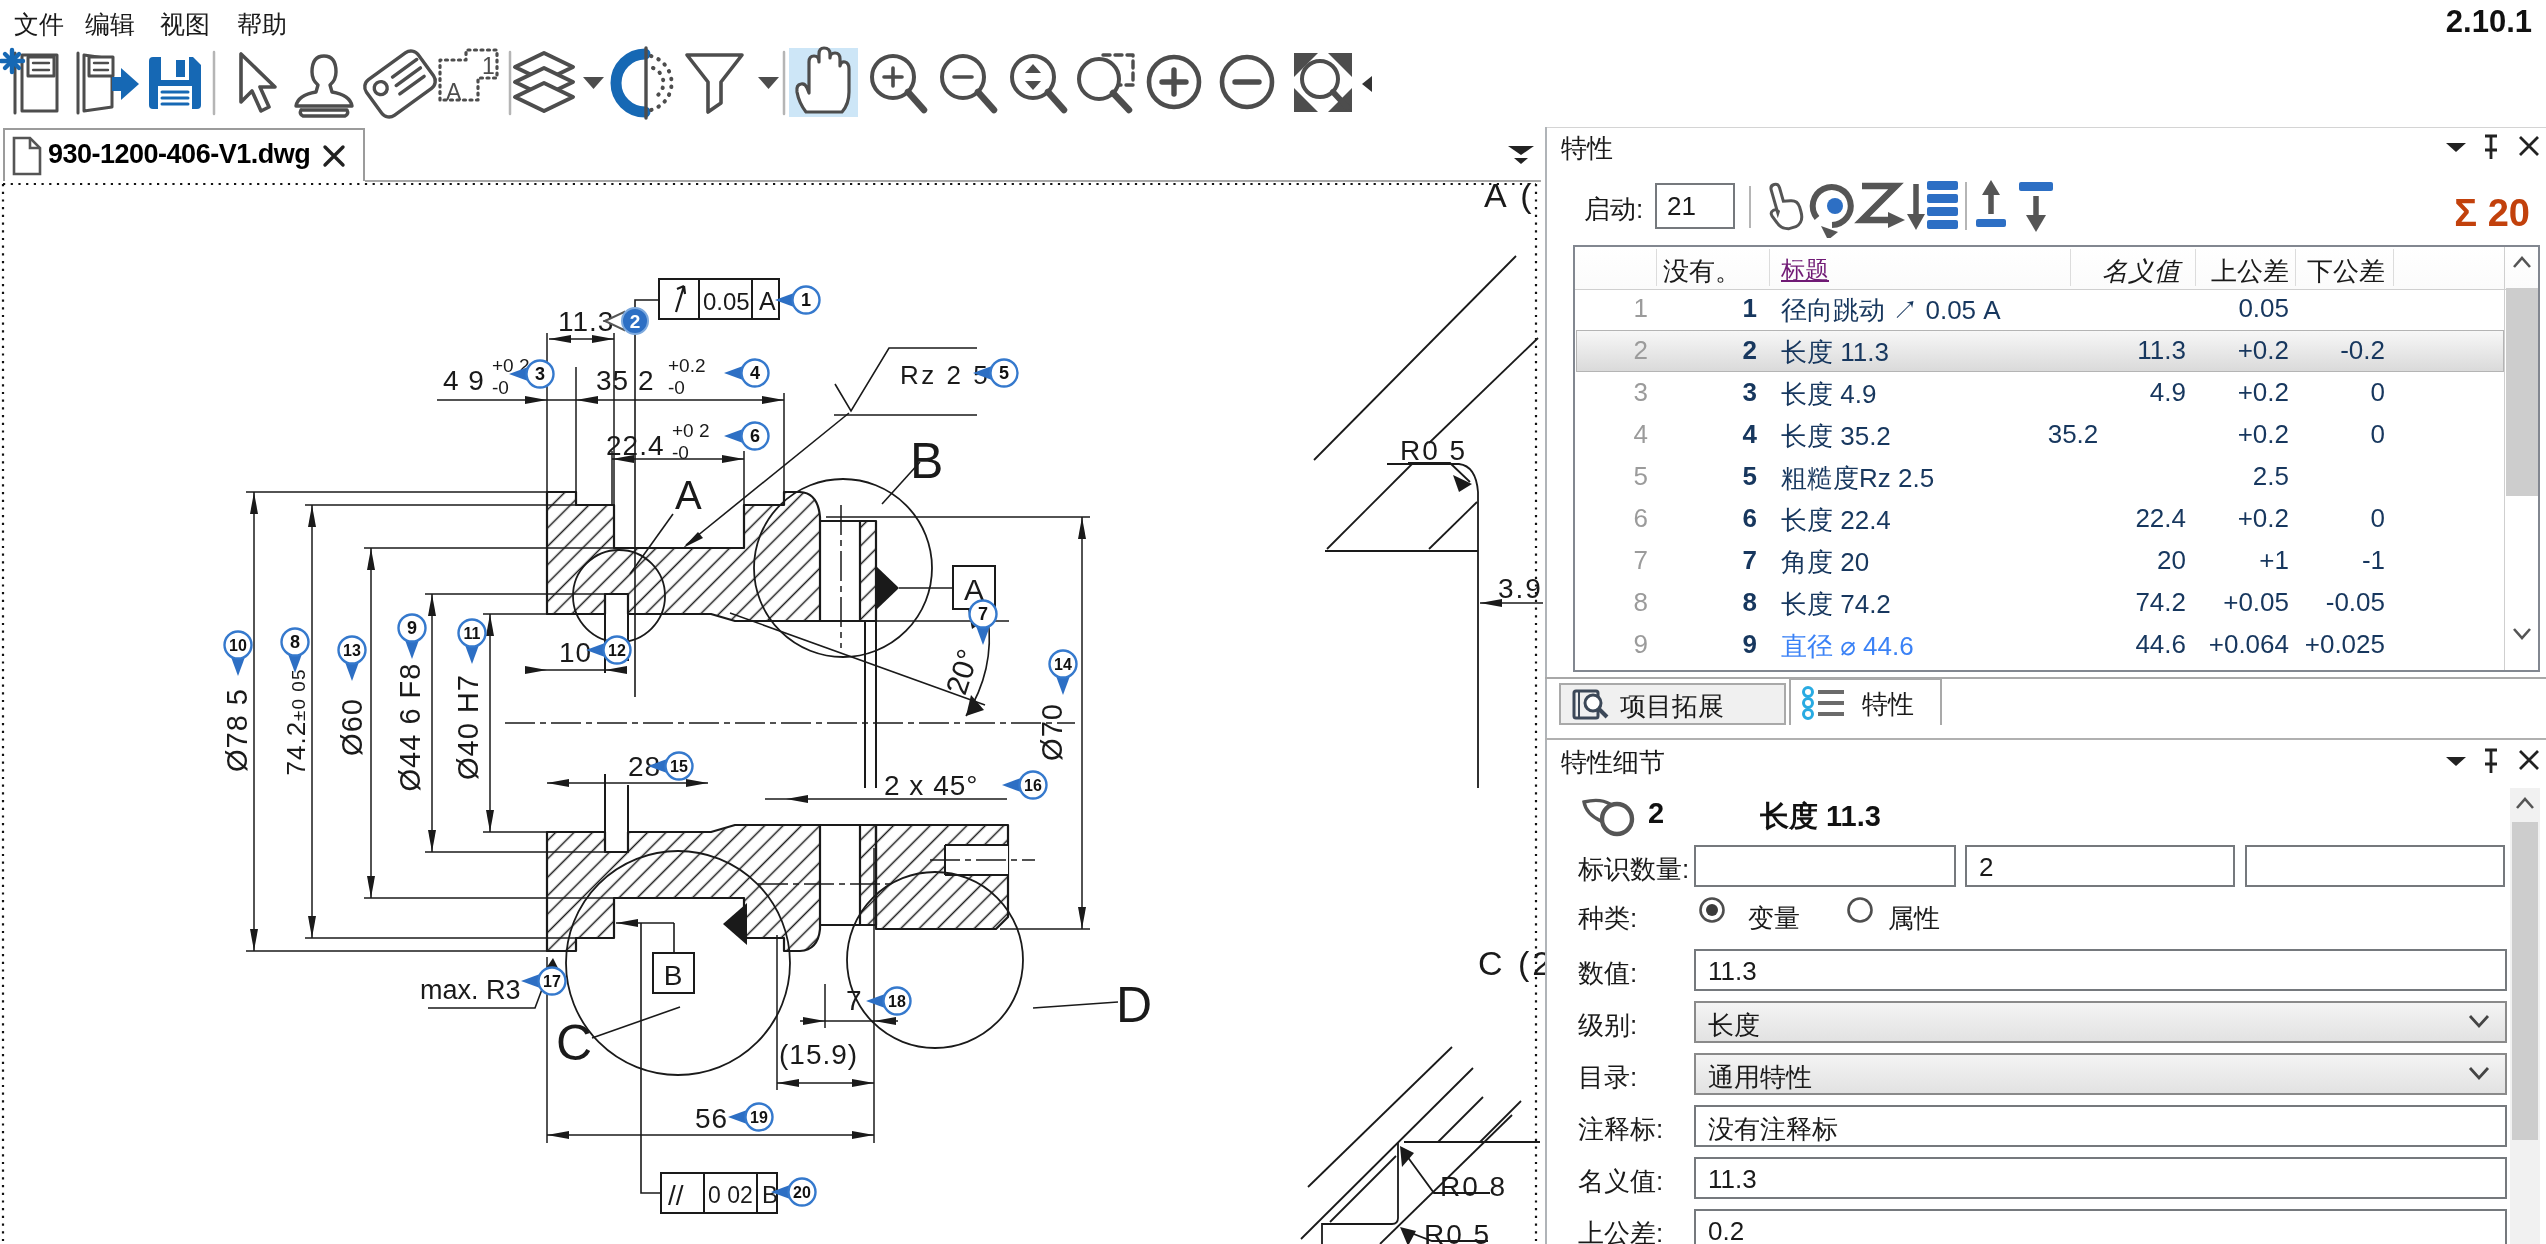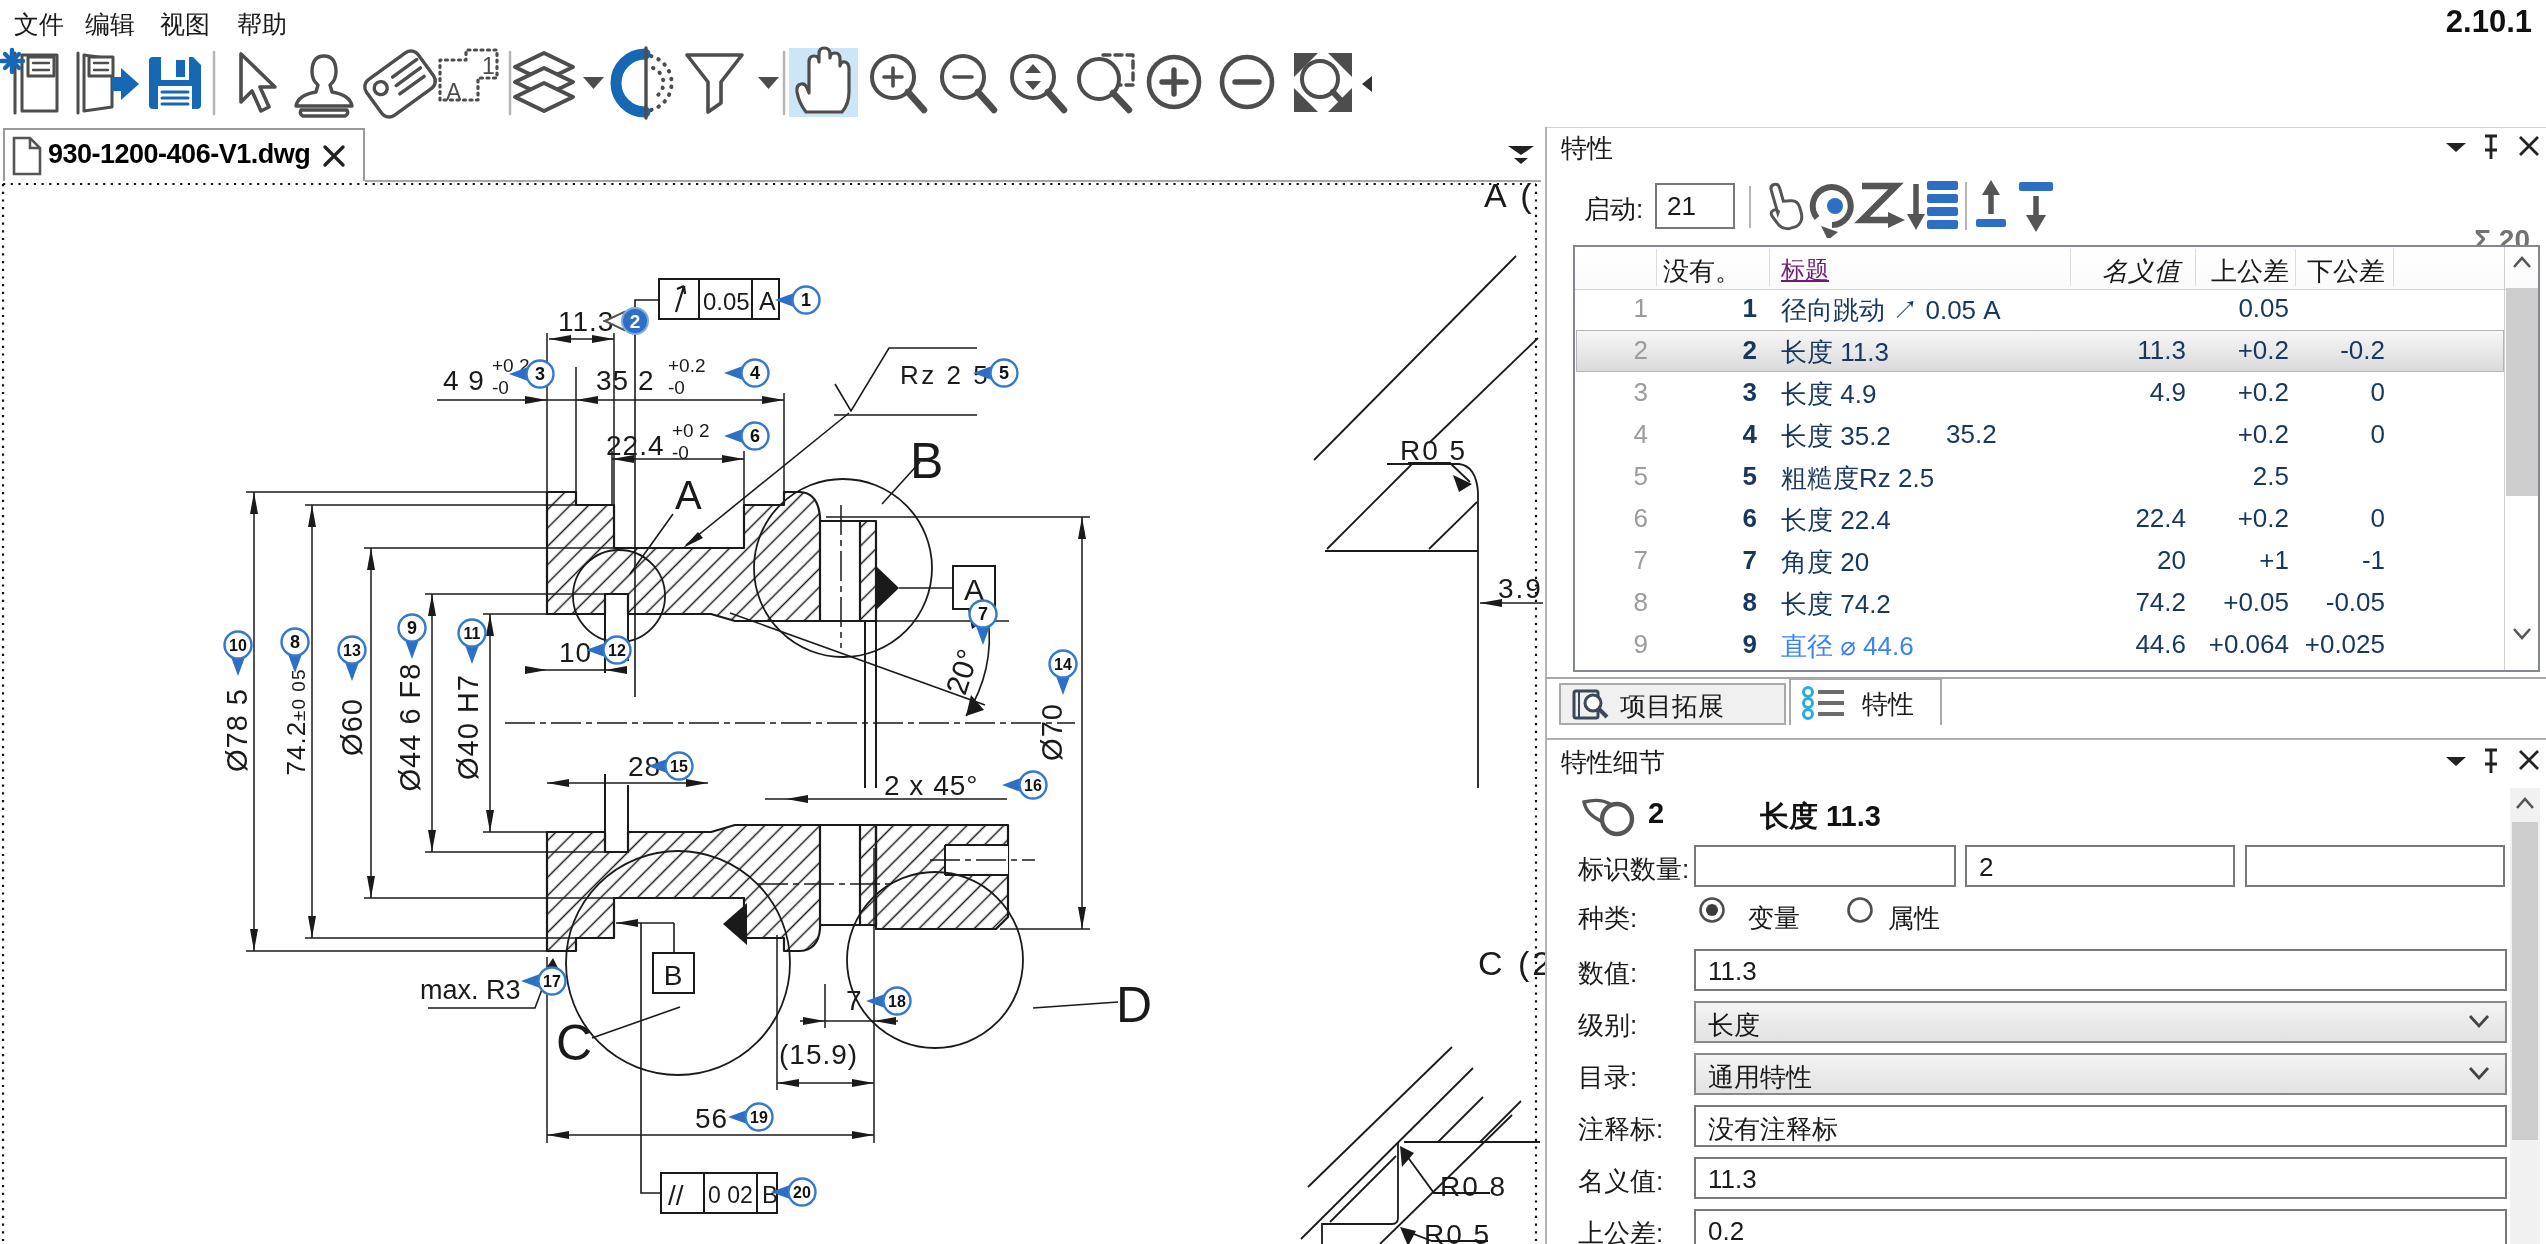--- a/index.html
+++ b/index.html
@@ -534,21 +534,21 @@
   <line x1="211" y1="6" x2="211" y2="54" stroke="#b5b5b5" stroke-width="2"></line>
 
   <path d="M236,16 L236,38" stroke="#555" stroke-width="5.5"></path>
   <path d="M236,4 l-9,15 l18,0 Z" fill="#555"></path>
   <rect x="221" y="43" width="30" height="8" rx="2" fill="#2d6fc4"></rect>
 
   <rect x="264" y="6" width="34" height="9" rx="2" fill="#2d6fc4"></rect>
   <path d="M281,20 L281,40" stroke="#555" stroke-width="5.5"></path>
   <path d="M281,56 l-10,-17 l20,0 Z" fill="#555"></path>
 </svg>
-<div class="abs" style="left:2380px;top:192px;width:150px;text-align:right;font-size:28px;font-weight:bold;color:#737373;margin-top:32px;">Σ 20</div>
+<div class="abs" style="left:2380px;top:192px;width:150px;text-align:right;font-size:38px;font-weight:bold;color:#c2410c;">Σ 20</div>
 
 <div class="abs" style="left:1573px;top:245px;width:967px;height:427px;border:2px solid #828790;background:#fff;overflow:hidden;">
 
   <div class="abs" style="left:0;top:0;width:963px;height:43px;background:linear-gradient(#ffffff,#fbfbfb);border-bottom:1px solid #cfcfcf;"></div>
 </div>
 <div class="abs" style="left:1656px;top:249px;width:1px;height:37px;background:#dcdcdc;"></div>
 <div class="abs" style="left:1769px;top:249px;width:1px;height:37px;background:#dcdcdc;"></div>
 <div class="abs" style="left:2070px;top:249px;width:1px;height:37px;background:#dcdcdc;"></div>
 <div class="abs" style="left:2195px;top:249px;width:1px;height:37px;background:#dcdcdc;"></div>
 <div class="abs" style="left:2295px;top:249px;width:1px;height:37px;background:#dcdcdc;"></div>
@@ -571,21 +571,21 @@
 <div class="abs" style="left:2256px;top:335px;width:129px;text-align:right;font-size:26px;color:#17375e;padding-left:32px;">-0.2</div>
 <div class="abs" style="left:1574px;top:377px;width:74px;text-align:right;font-size:26px;color:#9b9b9b;">3</div>
 <div class="abs" style="left:1660px;top:377px;width:97px;text-align:right;font-size:26px;font-weight:bold;color:#17375e;">3</div>
 <div class="abs" style="left:1781px;top:377px;font-size:26px;color:#17375e;">长度 4.9</div>
 <div class="abs" style="left:2040px;top:377px;width:146px;text-align:right;font-size:26px;color:#17375e;">4.9</div>
 <div class="abs" style="left:2160px;top:377px;width:129px;text-align:right;font-size:26px;color:#17375e;">+0.2</div>
 <div class="abs" style="left:2256px;top:377px;width:129px;text-align:right;font-size:26px;color:#17375e;">0</div>
 <div class="abs" style="left:1574px;top:419px;width:74px;text-align:right;font-size:26px;color:#9b9b9b;">4</div>
 <div class="abs" style="left:1660px;top:419px;width:97px;text-align:right;font-size:26px;font-weight:bold;color:#17375e;">4</div>
 <div class="abs" style="left:1781px;top:419px;font-size:26px;color:#17375e;">长度 35.2</div>
-<div class="abs" style="left:1946px;top:419px;width:146px;text-align:left;font-size:26px;color:#17375e;">35.2</div>
+<div class="abs" style="left:2000px;top:419px;width:146px;text-align:center;font-size:26px;color:#17375e;">35.2</div>
 <div class="abs" style="left:2160px;top:419px;width:129px;text-align:right;font-size:26px;color:#17375e;">+0.2</div>
 <div class="abs" style="left:2256px;top:419px;width:129px;text-align:right;font-size:26px;color:#17375e;">0</div>
 <div class="abs" style="left:1574px;top:461px;width:74px;text-align:right;font-size:26px;color:#9b9b9b;">5</div>
 <div class="abs" style="left:1660px;top:461px;width:97px;text-align:right;font-size:26px;font-weight:bold;color:#17375e;">5</div>
 <div class="abs" style="left:1781px;top:461px;font-size:26px;color:#17375e;">粗糙度Rz 2.5</div>
 <div class="abs" style="left:2160px;top:461px;width:129px;text-align:right;font-size:26px;color:#17375e;">2.5</div>
 <div class="abs" style="left:1574px;top:503px;width:74px;text-align:right;font-size:26px;color:#9b9b9b;">6</div>
 <div class="abs" style="left:1660px;top:503px;width:97px;text-align:right;font-size:26px;font-weight:bold;color:#17375e;">6</div>
 <div class="abs" style="left:1781px;top:503px;font-size:26px;color:#17375e;">长度 22.4</div>
 <div class="abs" style="left:2040px;top:503px;width:146px;text-align:right;font-size:26px;color:#17375e;">22.4</div>

